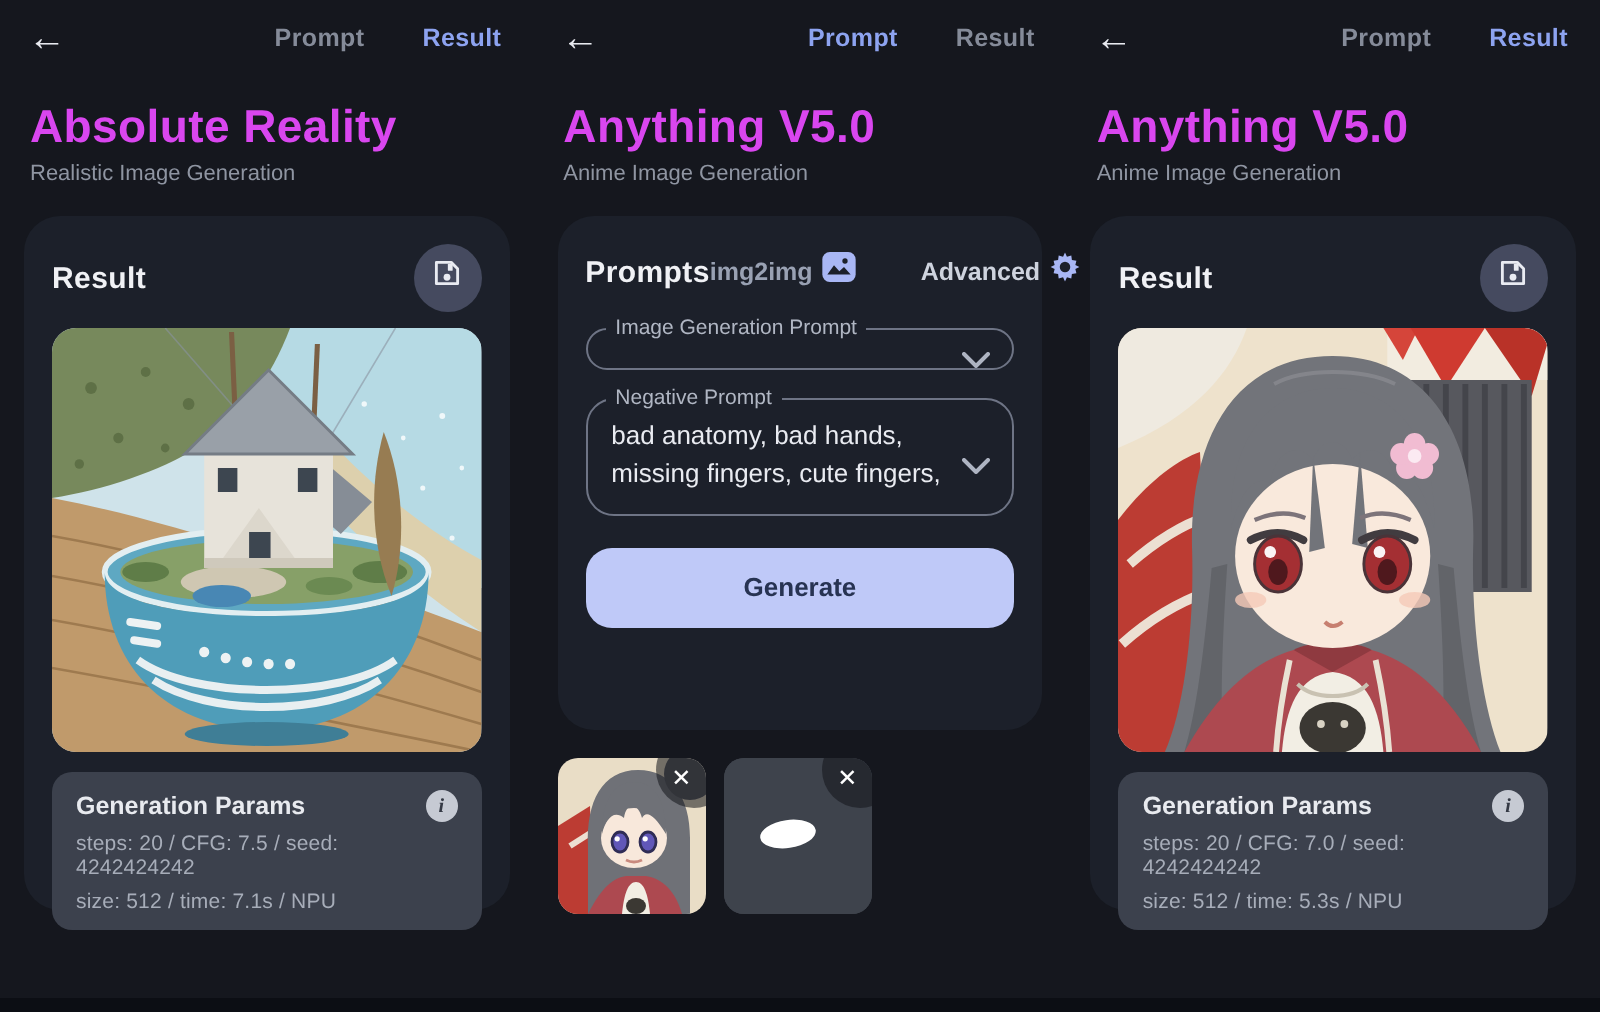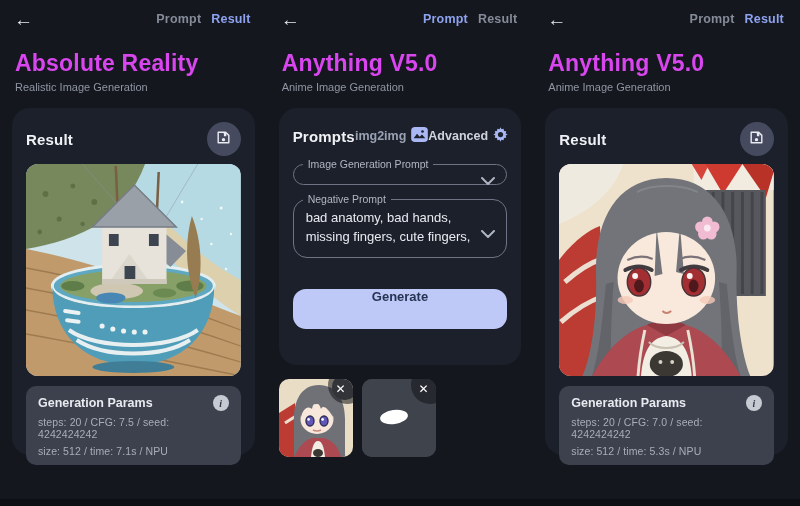--- a/index.html
+++ b/index.html
@@ -2,21 +2,21 @@
 <html><head>
 <meta charset="utf-8">
 <style>
   html,body{margin:0;padding:0;background:#101218;}
   *{box-sizing:border-box;}
   body{font-family:"Liberation Sans", sans-serif; -webkit-font-smoothing:antialiased;}
   .screen{position:relative;width:800px;height:506px;background:#15171e;overflow:hidden;display:flex;}
   .panel{width:266.67px;height:100%;position:relative;flex:0 0 266.67px;}
   .navbar{display:flex;align-items:center;justify-content:space-between;padding:12px 16px 0 14px;height:26px;}
   .back{color:#e8eaf0;font-size:19px;line-height:1;cursor:default;}
-  .tabs{display:flex;gap:10px;}
+  .tabs{display:flex;gap:29px;}
   .tab{font-size:12.5px;color:#858b99;font-weight:600;letter-spacing:.2px;}
   .tab.active{color:#8da3f0;font-weight:700;}
   .titleblock{padding:0 15px;margin-top:24px;}
   .title{color:#d946ef;font-size:23px;font-weight:700;letter-spacing:.2px;}
   .subtitle{color:#8f95a2;font-size:11px;margin-top:4px;}
   .card{background:#1c202a;border-radius:18px;margin:15px 12px 0 12px;padding:14px 14px 13px 14px;}
   .result-card{height:347px;display:flex;flex-direction:column;}
   .card-head{display:flex;align-items:center;justify-content:space-between;height:34px;}
   .card-title{color:#f0f1f5;font-size:15px;font-weight:700;letter-spacing:.2px;}
   .save-btn{width:34px;height:34px;border-radius:50%;background:#454a5f;display:flex;align-items:center;justify-content:center;}
@@ -25,26 +25,26 @@
   .params{margin-top:10px;background:#3c414d;border-radius:10px;padding:9px 12px 8px 12px;flex:1;}
   .params-head{display:flex;align-items:center;justify-content:space-between;}
   .params-title{color:#e8eaef;font-size:12.5px;font-weight:700;}
   .info-icon{width:16px;height:16px;border-radius:50%;background:#c6cad3;color:#343944;font-size:10px;font-weight:700;display:flex;align-items:center;justify-content:center;font-family:"Liberation Serif",serif;font-style:italic;}
   .params-line{color:#a7adb9;font-size:10.5px;margin-top:5px;letter-spacing:.1px;}
   
   .prompts-card{height:257px;display:flex;flex-direction:column;}
   .prompts-head{display:flex;align-items:center;justify-content:space-between;height:28px;}
   .chip{display:flex;align-items:center;gap:5px;}
   .img2img-label{color:#99a1b3;font-size:12.5px;font-weight:600;}
-  .advanced-label{color:#ced3de;font-size:12.5px;font-weight:600;}
+  .advanced-label{color:#ced3de;font-size:12.5px;font-weight:600;padding-left:32px;}
   .field{position:relative;border:1px solid #6e7485;border-radius:14px;margin-top:14px;padding:9px 19px 10px 12px;}
   .field-label{position:absolute;top:-7px;left:9px;background:#1c202a;padding:0 5px;font-size:10.5px;color:#b0b6c3;}
   .field-value{color:#e9ebf1;font-size:13px;line-height:1.45;}
   .chev{position:absolute;right:11px;top:50%;margin-top:-4px;}
-  .generate-btn{margin-top:31px;height:40px;border-radius:13px;background:#bfc9f8;display:flex;align-items:flex-start;justify-content:center;}
+  .generate-btn{margin-top:16px;height:40px;border-radius:13px;background:#bfc9f8;display:flex;align-items:center;justify-content:center;}
   .generate-label{color:#273352;font-size:13px;font-weight:600;}
   .thumbs{display:flex;gap:9px;margin:14px 0 0 12px;}
   .thumb{position:relative;width:74px;height:78px;border-radius:10px;overflow:hidden;}
   .thumb svg{display:block;width:100%;height:100%;}
   .thumb-mask{background:#3e434c;}
   .xwrap{position:absolute;top:-13px;right:-13px;width:38px;height:38px;border-radius:50%;background:rgba(18,20,26,.55);}
   .xglyph{position:absolute;top:4px;right:7px;color:#fff;font-size:12px;line-height:1;}
   .bottombar{position:absolute;left:0;bottom:0;width:800px;height:7px;background:#0c0e14;}
 </style>
 </head>

